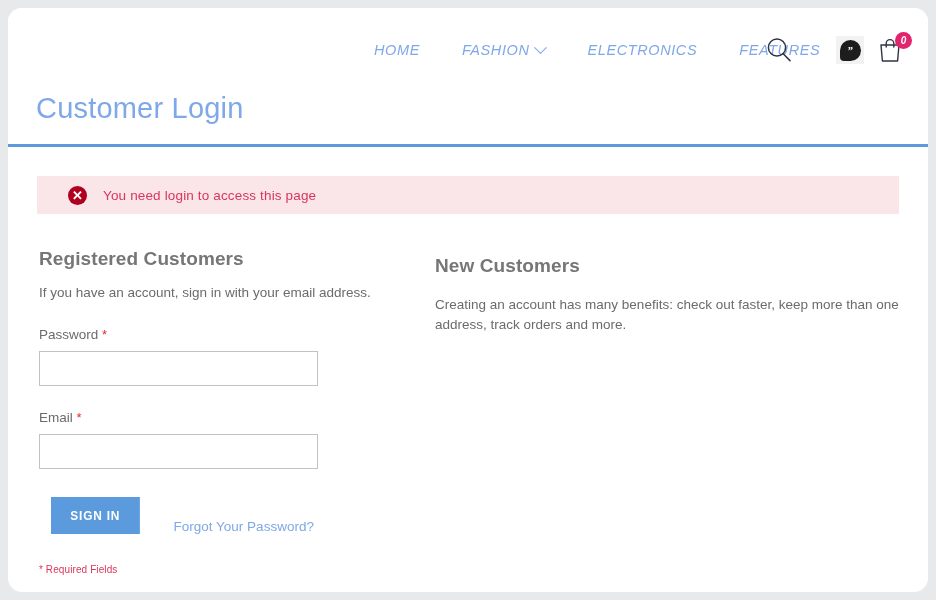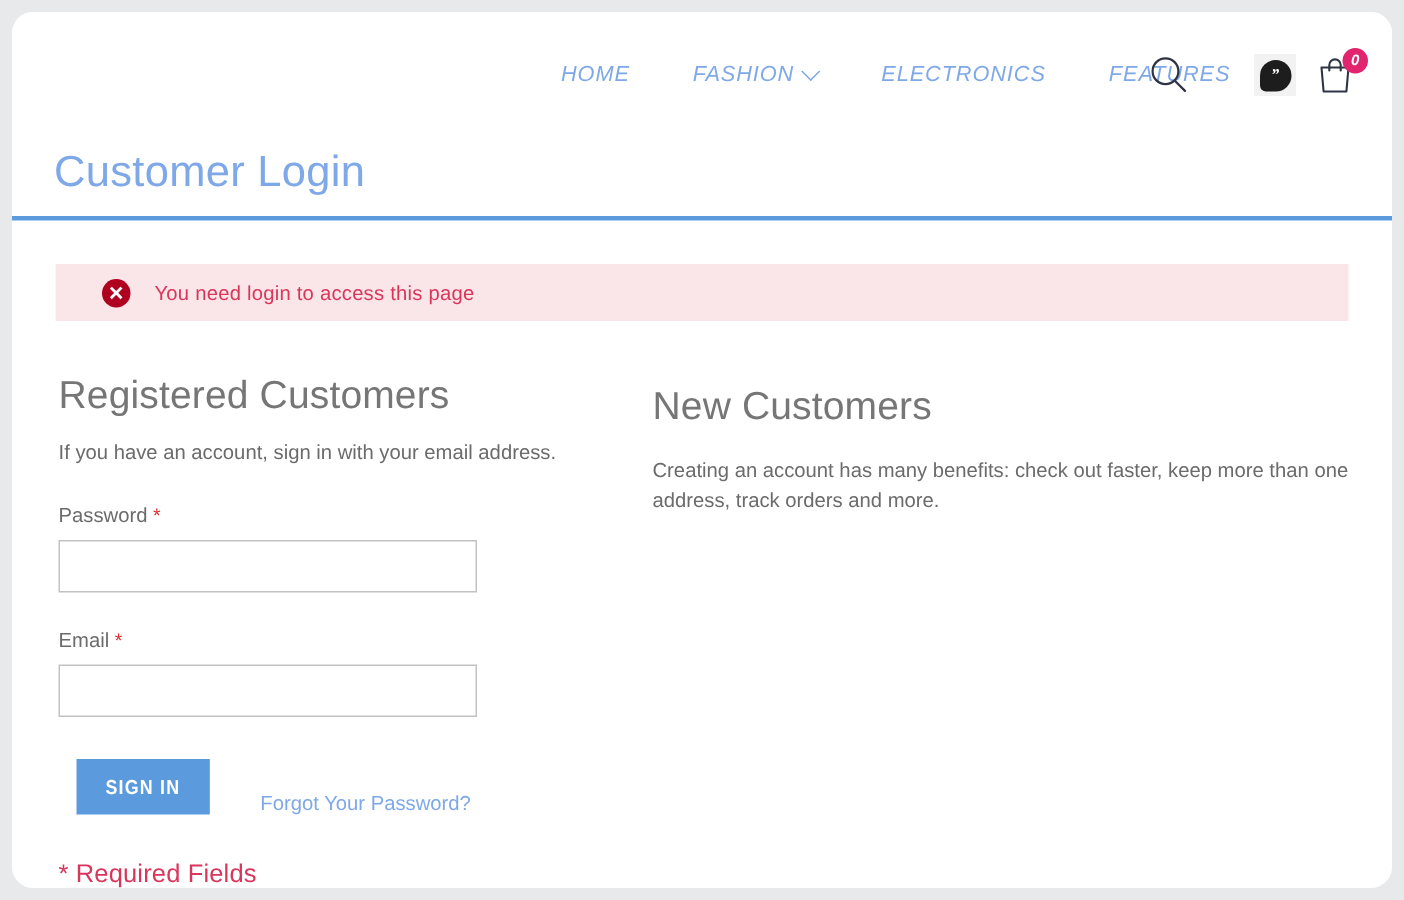--- a/index.html
+++ b/index.html
@@ -114,21 +114,20 @@
     font-weight: bold;
     display: flex; align-items: center; justify-content: center;
     padding: 0 4px;
   }
 
   
   .title-wrap {
     padding: 0 0 0 28px;
     height: 46px;
     display: flex;
-    align-items: center;
   }
   .page-title {
     color: #7fa8e8;
     font-size: 29px;
     font-weight: normal;
     margin: 0;
     letter-spacing: 0.2px;
   }
   .title-rule {
     height: 3px;
@@ -169,22 +168,22 @@
   }
 
   .columns {
     display: flex;
     margin-top: 34px;
   }
   .col-left { width: 398px; flex: 0 0 398px; padding-left: 2px; }
   .col-right { flex: 1 1 auto; padding-left: 0px; }
 
   .h2 {
-    font-size: 26px;
-    font-weight: normal;
+    font-size: 19px;
+    font-weight: bold;
     color: #767676;
     margin: 0 0 13px 0;
     letter-spacing: 0.1px;
   }
   .col-right .h2 { margin-bottom: 18px; padding-top: 7px; }
 
   .lead {
     font-size: 13.5px;
     color: #6b6b6b;
     line-height: 1.45;
@@ -241,21 +240,21 @@
   }
   .link {
     color: #7fa8e8;
     font-size: 13.5px;
     text-decoration: none;
     cursor: pointer;
   }
 
   .required-note {
     margin-top: 30px;
-    font-size: 17px;
+    font-size: 10px;
     color: #d9365b;
     letter-spacing: 0.1px;
   }
 
   .cta-row {
     margin-top: 28px;
     display: flex;
     gap: 20px;
   }
   .btn-cta {

